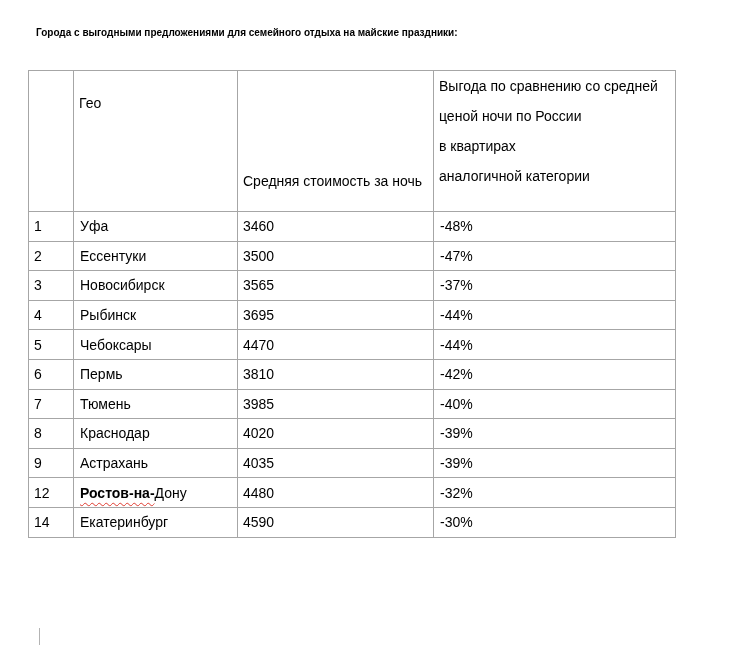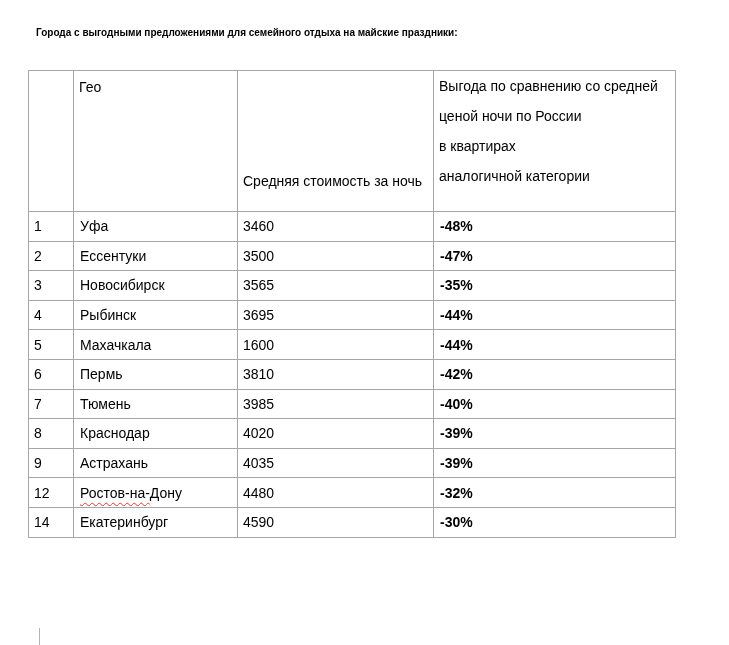--- a/index.html
+++ b/index.html
@@ -40,37 +40,38 @@
     text-align:left;
     color:var(--text-color);
     padding:0 4px 0 5px;
     overflow:hidden;
     box-sizing:border-box;
   }
   .price-table thead tr{height:113px;}
   .price-table tbody tr{height:29.6px;}
   .price-table tbody td{vertical-align:middle;}
   th.th-index{vertical-align:top;}
-  th.th-geo{vertical-align:top;padding-top:8px;}
+  th.th-geo{vertical-align:top;padding-top:24px;}
   th.th-price{vertical-align:bottom;padding-bottom:22px;}
   th.th-benefit{
     vertical-align:bottom;
     padding-bottom:20px;
     line-height:30px;
     white-space:pre-line;
   }
   td.city-cell{padding-left:6px;}
-  td.benefit-cell{padding-left:6px;font-weight:bold;}
+  td.benefit-cell{padding-left:6px;}
   .spellcheck{
     text-decoration:underline;
     text-decoration-style:wavy;
     text-decoration-color:var(--spell-color);
     text-decoration-thickness:1px;
     text-underline-offset:4px;
     text-decoration-skip-ink:none;
+    font-weight:bold;
   }
   .gridline-artifact{
     position:absolute;
     left:39px;top:628px;
     width:1px;height:17px;
     background:var(--artifact-color);
   }
 </style>
 </head>
 <body>
@@ -105,32 +106,32 @@
       <tr>
         <td class="num-cell">2</td>
         <td class="city-cell">Ессентуки</td>
         <td class="price-cell">3500</td>
         <td class="benefit-cell">-47%</td>
       </tr>
       <tr>
         <td class="num-cell">3</td>
         <td class="city-cell">Новосибирск</td>
         <td class="price-cell">3565</td>
-        <td class="benefit-cell">-35%</td>
+        <td class="benefit-cell">-37%</td>
       </tr>
       <tr>
         <td class="num-cell">4</td>
         <td class="city-cell">Рыбинск</td>
         <td class="price-cell">3695</td>
         <td class="benefit-cell">-44%</td>
       </tr>
       <tr>
         <td class="num-cell">5</td>
-        <td class="city-cell">Махачкала</td>
-        <td class="price-cell">1600</td>
+        <td class="city-cell">Чебоксары</td>
+        <td class="price-cell">4470</td>
         <td class="benefit-cell">-44%</td>
       </tr>
       <tr>
         <td class="num-cell">6</td>
         <td class="city-cell">Пермь</td>
         <td class="price-cell">3810</td>
         <td class="benefit-cell">-42%</td>
       </tr>
       <tr>
         <td class="num-cell">7</td>

